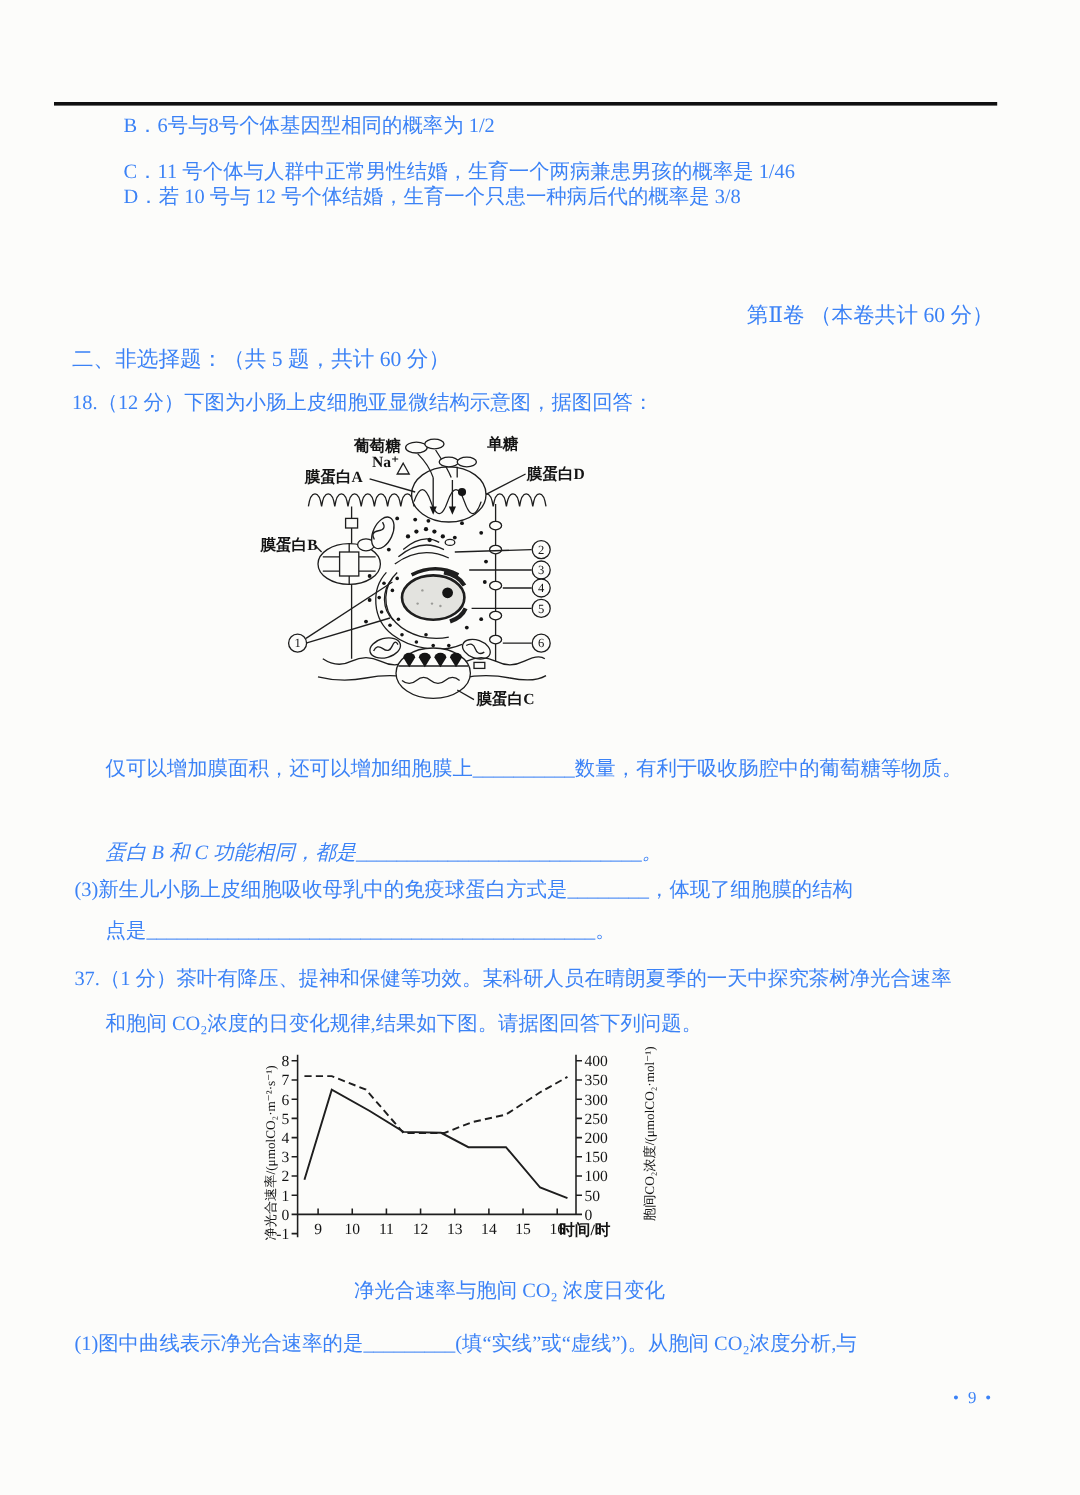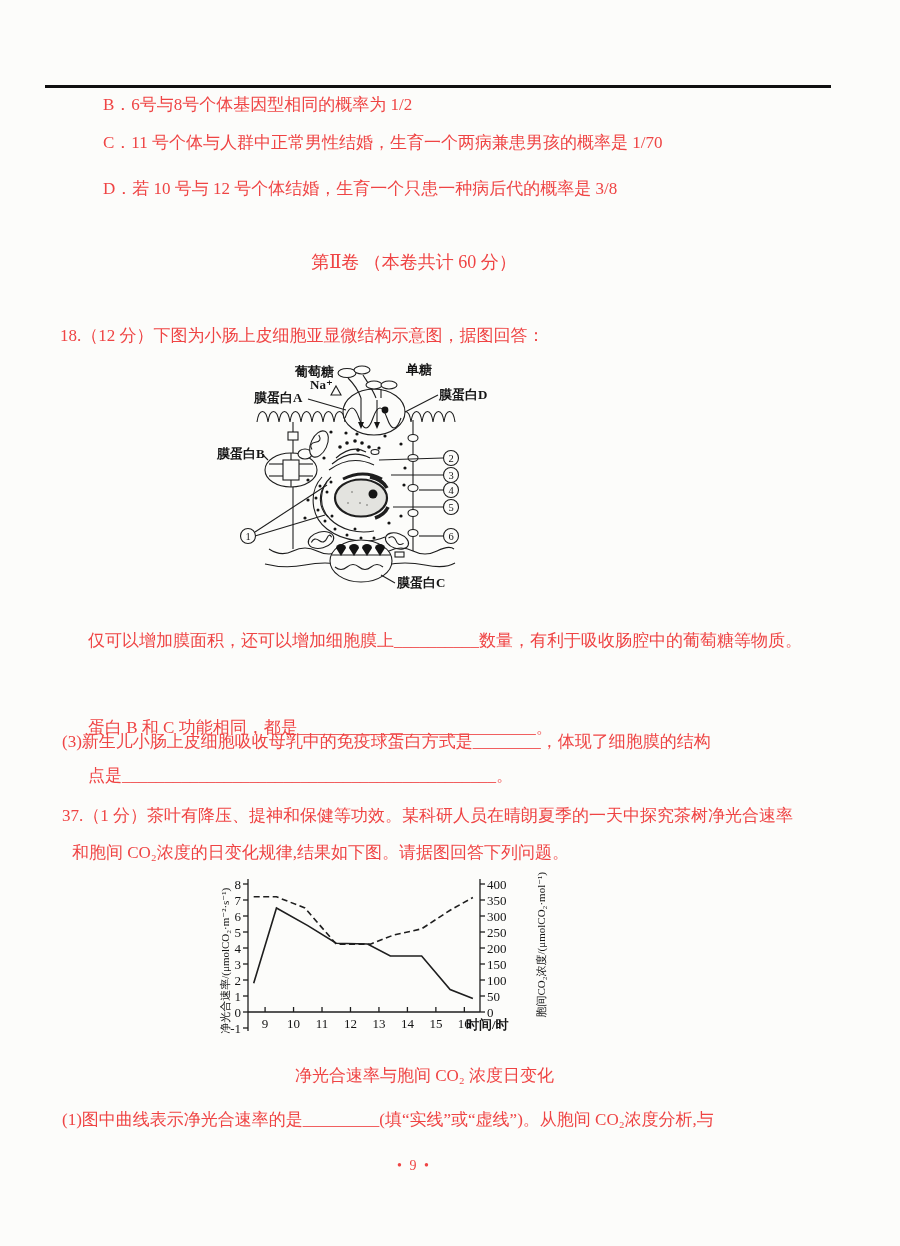--- a/index.html
+++ b/index.html
@@ -1,47 +1,48 @@
 <!DOCTYPE html>
 <html><head>
 <meta charset="utf-8">
 <style>
   html,body{margin:0;padding:0;}
   #page{
     position:relative;width:900px;height:1246px;
     background:#fcfcfa;overflow:hidden;
     font-family:"Liberation Serif","DejaVu Serif",serif;
-    color:#ef4444;
+    color:#3b82f6;
   }
   .line{position:absolute;font-size:17px;white-space:nowrap;line-height:1.2;}
-  .center{left:0;width:828px;text-align:center;}
+  .center{left:0;width:828px;text-align:right;}
   .rule{position:absolute;background:#101010;}
   svg{position:absolute;}
   svg text{font-family:"Liberation Serif","DejaVu Serif",serif;fill:#141414;}
   .dlabel{font-size:13px;font-weight:700;}
   .dnum{font-size:10.5px;text-anchor:middle;}
   .stk{stroke:#1e1e1e;stroke-width:1.1;fill:none;}
   .fil{fill:#141414;stroke:none;}
   .whi{fill:#fcfcfa;stroke:#1e1e1e;stroke-width:1.1;}
   #chart-svg .tick{font-size:13px;}
   #chart-svg .axlabel{font-size:11px;}
   #pagenum{font-size:14px;letter-spacing:2px;}
 </style>
 </head>
 <body>
 
 <div id="page">
 
   <div class="rule" style="left:45px;top:85px;width:786px;height:3px;"></div>
 
   <div class="line" style="left:103px;top:95px;">B．6号与8号个体基因型相同的概率为 1/2</div>
-  <div class="line" style="left:103px;top:133px;">C．11 号个体与人群中正常男性结婚，生育一个两病兼患男孩的概率是 1/70</div>
-  <div class="line" style="left:103px;top:179px;text-align:center;">D．若 10 号与 12 号个体结婚，生育一个只患一种病后代的概率是 3/8</div>
+  <div class="line" style="left:103px;top:133px;">C．11 号个体与人群中正常男性结婚，生育一个两病兼患男孩的概率是 1/46</div>
+  <div class="line" style="left:103px;top:154px;text-align:center;">D．若 10 号与 12 号个体结婚，生育一个只患一种病后代的概率是 3/8</div>
 
   <div class="line center" style="top:252px;font-size:18px;">第Ⅱ卷 （本卷共计 60 分）</div>
+  <div class="line" style="left:60px;top:289px;font-size:18px;">二、非选择题：（共 5 题，共计 60 分）</div>
 
   <div class="line" style="left:60px;top:326px;">18.（12 分）下图为小肠上皮细胞亚显微结构示意图，据图回答：</div>
 
   <svg id="diagram-svg" style="left:211px;top:358px;" width="330" height="234" viewBox="0 0 330 234">
 
     <path class="stk" d="M46,64 c2,-14 9,-14 11,0 c2,-14 9,-14 11,0 c2,-14 9,-14 11,0 c2,-14 9,-14 11,0 c2,-14 9,-14 11,0 c2,-14 9,-14 11,0 c2,-14 9,-14 11,0 c2,-14 9,-14 11,0 c2,-14 9,-14 11,0 c2,-14 9,-14 11,0 c2,-14 9,-14 11,0 c2,-14 9,-14 11,0 c2,-14 9,-14 11,0 c2,-14 9,-14 11,0 c2,-14 9,-14 11,0 c2,-14 9,-14 11,0 c2,-14 9,-14 11,0 c2,-14 9,-14 11,0"></path>
 
     <ellipse class="whi" cx="163" cy="54" rx="31" ry="23"></ellipse>
     <path class="stk" d="M134,60 q7,-20 14,0 q7,20 14,0 q7,-20 14,0 q7,20 14,0"></path>
     <circle class="fil" cx="174" cy="52" r="3.4"></circle>
@@ -183,26 +184,26 @@
     <path class="fil" d="M125,190 a5,4 0 0 1 10,0 l-5,8 z"></path>
     <path class="fil" d="M138,190 a5,4 0 0 1 10,0 l-5,8 z"></path>
     <path class="fil" d="M151,190 a5,4 0 0 1 10,0 l-5,8 z"></path>
     <path class="fil" d="M164,190 a5,4 0 0 1 10,0 l-5,8 z"></path>
     <path class="stk" d="M124,209 q6,5 12,0 t12,0 t12,0 t12,0"></path>
     <line class="stk" x1="170" y1="217" x2="184" y2="225"></line>
     <text class="dlabel" x="186" y="229">膜蛋白C</text>
   </svg>
 
   <div class="line" style="left:88px;top:631px;">仅可以增加膜面积，还可以增加细胞膜上__________数量，有利于吸收肠腔中的葡萄糖等物质。</div>
-  <div class="line" style="left:88px;top:718px;">蛋白 B 和 C 功能相同，都是____________________________。</div>
+  <div class="line" style="left:88px;top:701px;font-style:italic;">蛋白 B 和 C 功能相同，都是____________________________。</div>
   <div class="line" style="left:62px;top:732px;">(3)新生儿小肠上皮细胞吸收母乳中的免疫球蛋白方式是________，体现了细胞膜的结构</div>
   <div class="line" style="left:88px;top:766px;">点是____________________________________________。</div>
 
   <div class="line" style="left:62px;top:806px;">37.（1 分）茶叶有降压、提神和保健等功效。某科研人员在晴朗夏季的一天中探究茶树净光合速率</div>
-  <div class="line" style="left:72px;top:843px;">和胞间 CO₂浓度的日变化规律,结果如下图。请据图回答下列问题。</div>
+  <div class="line" style="left:88px;top:843px;">和胞间 CO₂浓度的日变化规律,结果如下图。请据图回答下列问题。</div>
 
   <svg id="chart-svg" style="left:218px;top:872px;" width="336" height="196" viewBox="0 0 336 196">
       <line stroke="#1e1e1e" stroke-width="1.3" fill="none" x1="30" y1="7" x2="30" y2="159"></line>
       <line stroke="#1e1e1e" stroke-width="1.3" fill="none" x1="30" y1="140" x2="262" y2="140"></line>
       <line stroke="#1e1e1e" stroke-width="1.3" fill="none" x1="262" y1="7" x2="262" y2="140"></line>
       <line stroke="#1e1e1e" stroke-width="1.3" fill="none" x1="25" y1="12" x2="30" y2="12"></line>
       <text x="23" y="16.5" text-anchor="end" class="tick">8</text>
       <line stroke="#1e1e1e" stroke-width="1.3" fill="none" x1="25" y1="28" x2="30" y2="28"></line>
       <text x="23" y="32.5" text-anchor="end" class="tick">7</text>
       <line stroke="#1e1e1e" stroke-width="1.3" fill="none" x1="25" y1="44" x2="30" y2="44"></line>

